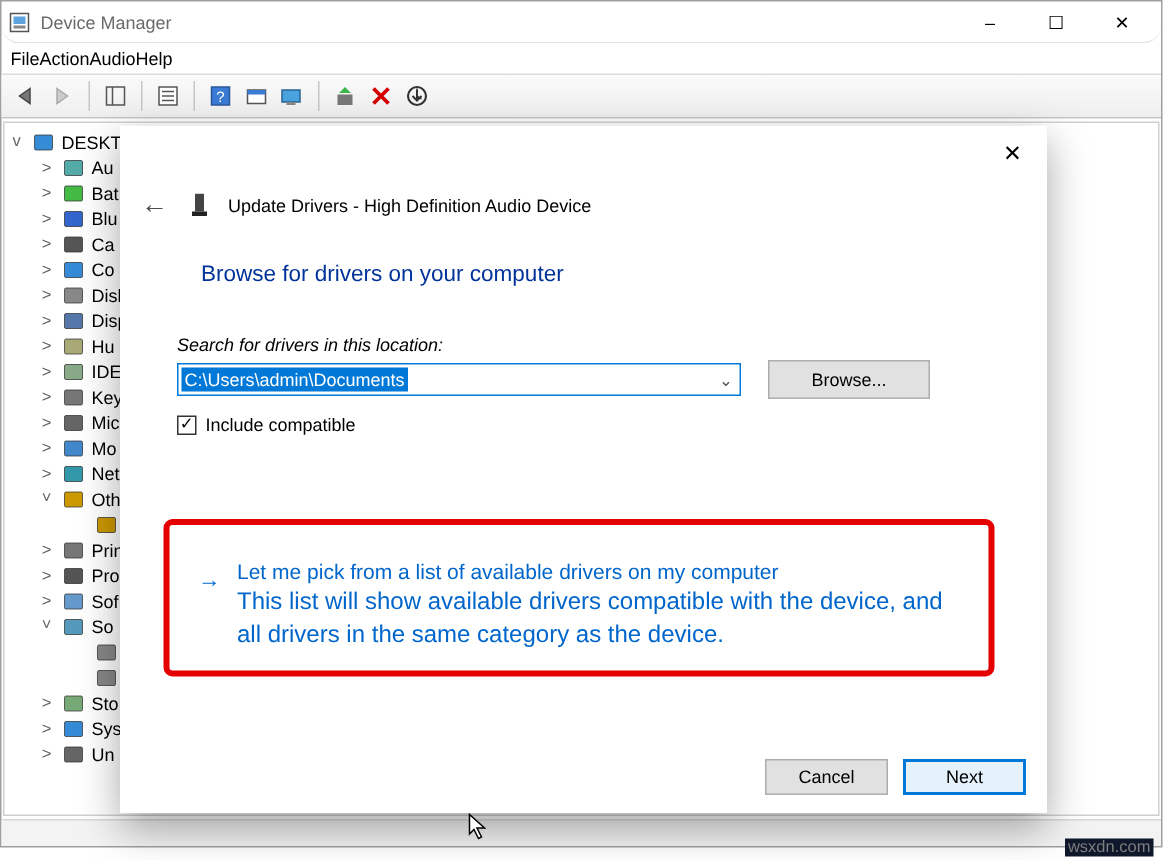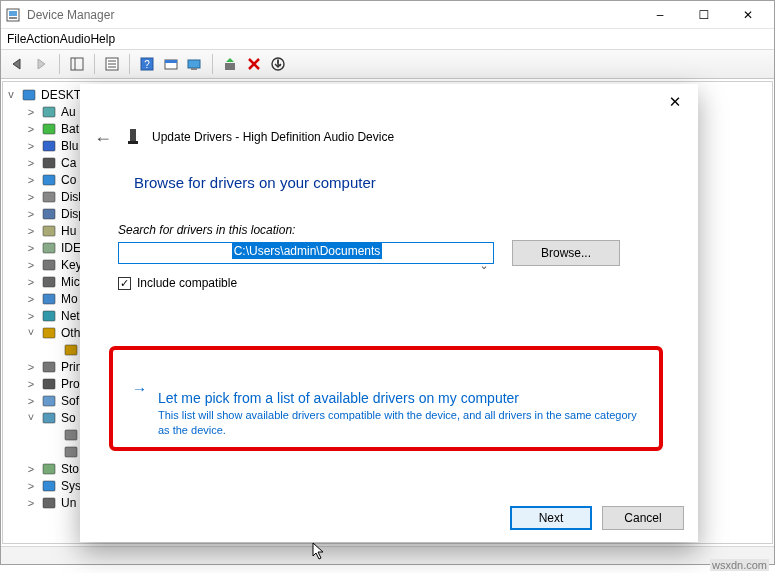--- a/index.html
+++ b/index.html
@@ -11,21 +11,21 @@
     background: #fff; position: relative; overflow: hidden;
   }
 
   
   .dm-window {
     position: absolute; left: 0; top: 0; width: 775px; height: 565px;
     background: #fff; border: 1px solid #9f9f9f;
   }
   .dm-titlebar {
     height: 28px; display: flex; align-items: center;
-    padding: 0 4px; border-bottom: 1px solid #e5e5e5;
+    padding: 0 4px; border-bottom: 1px solid #e5e5e5; border-radius: 12px;
   }
   .dm-titlebar .icon {
     width: 16px; height: 16px; margin-right: 6px;
     display: inline-flex; justify-content: center; align-items: center;
   }
   .dm-titlebar .title { flex: 0 0 auto; color: #6a6a6a; font-size: 12px; }
   .dm-titlebar .spacer { flex: 1; }
   .dm-winbtn {
     width: 44px; height: 28px; display: inline-flex;
     justify-content: center; align-items: center;
@@ -50,21 +50,21 @@
   .exp { width: 12px; text-align: center; color: #666; font-size: 11px; display:inline-block;}
   .exp.down { transform: translateY(-1px); }
   .nicon { width: 16px; height: 16px; display: inline-flex; justify-content: center; align-items: center; }
   .child { padding-left: 20px; }
   .grandchild { padding-left: 42px; }
 
   
   .dm-status { position: absolute; left:0; right:0; bottom:0; height: 18px; border-top:1px solid #d8d8d8; background:#f3f3f3;}
 
   
-  .wm { position: absolute; right: 6px; bottom: 2px; font-size: 11px; color: #7e7e7e; background:#e5e5e5; padding:0 2px;}
+  .wm { position: absolute; right: 6px; bottom: 2px; font-size: 11px; color: #7e7e7e; background:#0f172a; padding:0 2px;}
 
   
   .dialog {
     position: absolute; left: 80px; top: 84px; width: 618px; height: 458px;
     background: #fff; box-shadow: 0 10px 26px rgba(0,0,0,0.35);
   }
   .dialog-close {
     position: absolute; right: 6px; top: 4px; width: 34px; height: 28px;
     display: flex; justify-content: center; align-items: center; font-size: 15px;
   }
@@ -76,44 +76,44 @@
   .dialog-header .htext { font-size: 12px; }
 
   .dialog-main-title {
     position: absolute; left: 54px; top: 90px;
     color: #003399; font-size: 15px;
   }
   .lbl-location { position: absolute; left: 38px; top: 139px; font-size: 12px; font-style: italic; }
   .path-input {
     position: absolute; left: 38px; top: 158px; width: 376px; height: 22px;
     border: 1px solid #0078d7; background: #fff; font-size: 12px;
-    display:flex; align-items:center;flex-direction:column;
+    display:flex; align-items:center;
   }
   .path-input .sel {
     background: #0078d7; color: #fff; padding: 1px 2px; margin-left:2px;
   }
   .path-input .dd {
     margin-left:auto; width:18px; text-align:center; color:#555; font-size:11px;
   }
   .browse-btn {
     position: absolute; left: 432px; top: 156px; width: 108px; height: 26px;
     background: #e1e1e1; border: 1px solid #adadad; font-size: 12px;
     display:flex; justify-content:center; align-items:center;
   }
   .checkrow { position: absolute; left: 38px; top: 192px; display:flex; align-items:center; gap:6px; font-size:12px;}
   .checkrow .cb { width:13px; height:13px; border:1px solid #333; display:inline-flex; justify-content:center; align-items:center; font-size:11px; line-height:11px;}
 
   .red-box {
     position: absolute; left: 29px; top: 262px; width: 554px; height: 105px;
     border: 4px solid #e40000; border-radius: 6px;
   }
-  .option-block { position:absolute; left: 52px; top: 289px; width: 510px; margin-top: 17px; }
+  .option-block { position:absolute; left: 52px; top: 289px; width: 510px; }
   .option-arrow { position:absolute; left:52px; top:294px; color:#0066cc; font-size:15px; font-weight:bold;}
   .option-title { margin-left: 26px; color: #0066cc; font-size: 14px; }
-  .option-desc  { margin-left: 26px; color: #0066cc; font-size: 11px; margin-top: 2px; line-height: 1.35; }
+  .option-desc  { margin-left: 26px; color: #0066cc; font-size: 16px; margin-top: 2px; line-height: 1.35; }
 
   .dlg-buttons { position: absolute; right: 14px; bottom: 12px; display: flex; gap: 10px; }
   .dlg-btn {
     width: 82px; height: 24px; font-size: 12px;
     display:flex; justify-content:center; align-items:center;
     background: #e1e1e1; border: 1px solid #adadad;
   }
   .dlg-btn.primary { background: #e5f1fb; border: 2px solid #0078d7; }
 
   
@@ -490,22 +490,22 @@
 
   <div class="red-box"></div>
 
   <div class="option-arrow">→</div>
   <div class="option-block">
     <div class="option-title">Let me pick from a list of available drivers on my computer</div>
     <div class="option-desc">This list will show available drivers compatible with the device, and all drivers in the same category as the device.</div>
   </div>
 
   <div class="dlg-buttons">
+    <div class="dlg-btn">Cancel</div>
     <div class="dlg-btn primary">Next</div>
-    <div class="dlg-btn">Cancel</div>
   </div>
 
   <div class="cursor">
     <svg width="14" height="18">
         <path d="M1 1 L1 14 L4 11 L7 17 L9 16 L6 10 L11 10 Z" fill="#fff" stroke="#000"></path>
       </svg>
   </div>
 </div>
 
 <div class="wm">wsxdn.com</div>

